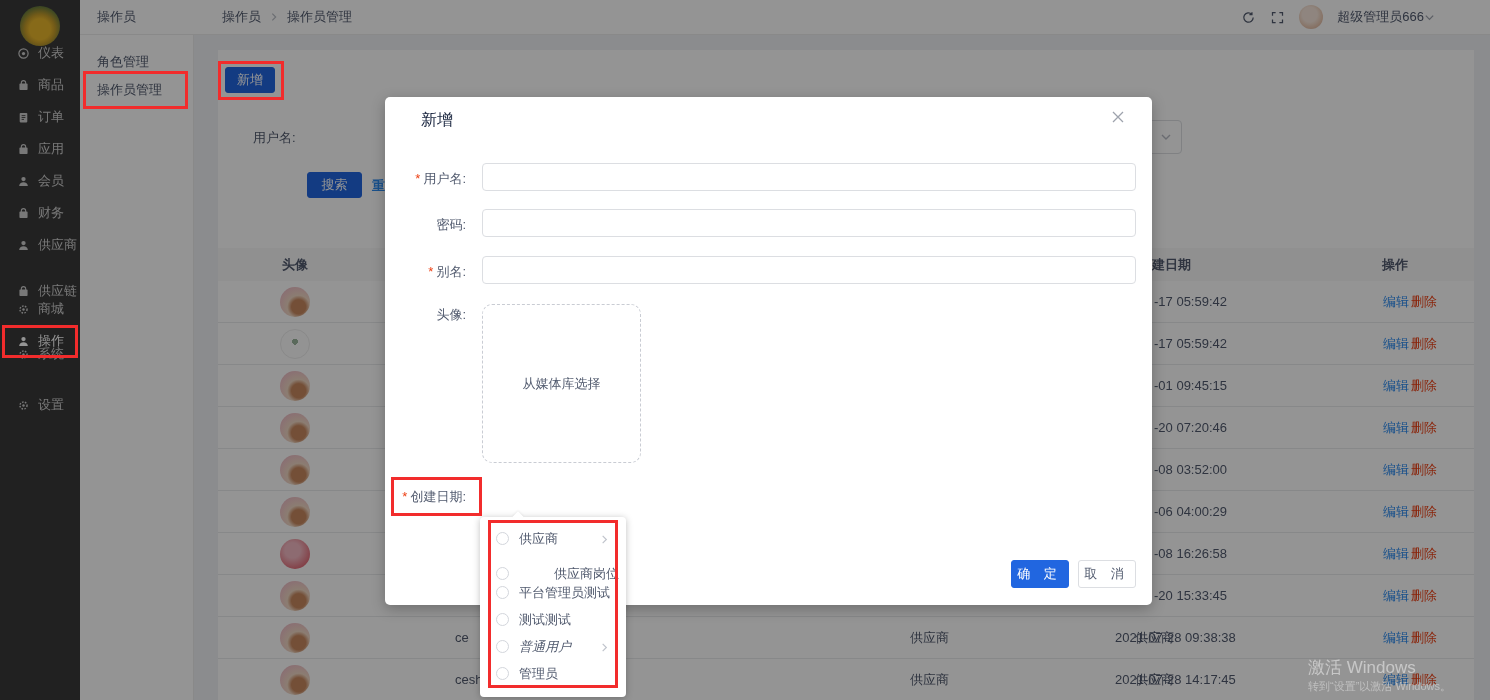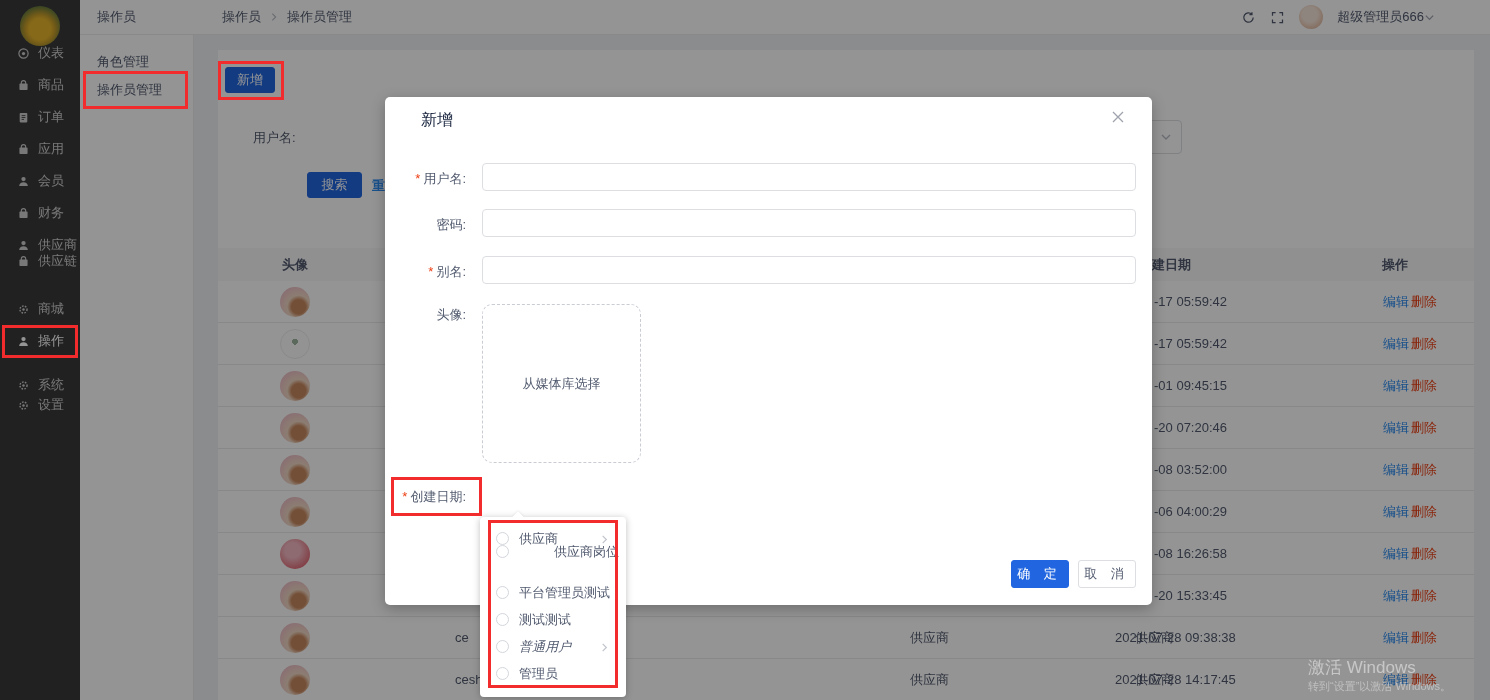--- a/index.html
+++ b/index.html
@@ -179,21 +179,21 @@
         </div>
         <div class="side-item" style="top: 231px;">
           <span style="display:flex">
             <svg viewBox="0 0 24 24">
               <circle cx="12" cy="7.5" r="4" fill="currentColor"></circle>
               <path d="M4 20.5c0-4.4 3.6-7 8-7s8 2.6 8 7z" fill="currentColor"></path>
             </svg>
           </span>
           <span>供应商</span>
         </div>
-        <div class="side-item" style="top: 247px;">
+        <div class="side-item" style="top: 277px;">
           <span style="display:flex">
             <svg viewBox="0 0 24 24">
               <path d="M8 9V7a4 4 0 0 1 8 0v2" fill="none" stroke="currentColor" stroke-width="2"></path>
               <rect x="4.5" y="8.5" width="15" height="12" rx="1.5" fill="currentColor"></rect>
             </svg>
           </span>
           <span>供应链</span>
         </div>
         <div class="side-item" style="top: 295px;">
           <span style="display:flex">
@@ -206,21 +206,21 @@
         </div>
         <div class="side-item active" style="top: 327px;">
           <span style="display:flex">
             <svg viewBox="0 0 24 24">
               <circle cx="12" cy="7.5" r="4" fill="currentColor"></circle>
               <path d="M4 20.5c0-4.4 3.6-7 8-7s8 2.6 8 7z" fill="currentColor"></path>
             </svg>
           </span>
           <span>操作</span>
         </div>
-        <div class="side-item" style="top: 371px;">
+        <div class="side-item" style="top: 340px;">
           <span style="display:flex">
             <svg viewBox="0 0 24 24">
               <circle cx="12" cy="12" r="6.5" fill="none" stroke="currentColor" stroke-width="2.6" stroke-dasharray="3 2.4"></circle>
               <circle cx="12" cy="12" r="2.2" fill="currentColor"></circle>
             </svg>
           </span>
           <span>系统</span>
         </div>
         <div class="side-item" style="top: 391px;">
           <span style="display:flex">
@@ -398,21 +398,21 @@
   </div>
 
   <div class="dropdown" id="dropdown">
       <div class="dd-item" style="top: 8px;">
         <span class="dd-radio"></span>
         <span>供应商</span>
         <span class="dd-arrow"><svg viewBox="0 0 12 12">
             <path d="M4 2l4 4-4 4" fill="none" stroke="currentColor" stroke-width="1.3"></path>
           </svg></span>
       </div>
-      <div class="dd-item" style="top: 21px; gap: 45px;">
+      <div class="dd-item" style="top: 43px; gap: 45px;">
         <span class="dd-radio"></span>
         <span>供应商岗位</span>
       </div>
       <div class="dd-item" style="top: 62px;">
         <span class="dd-radio"></span>
         <span>平台管理员测试</span>
       </div>
       <div class="dd-item" style="top: 89px;">
         <span class="dd-radio"></span>
         <span>测试测试</span>

